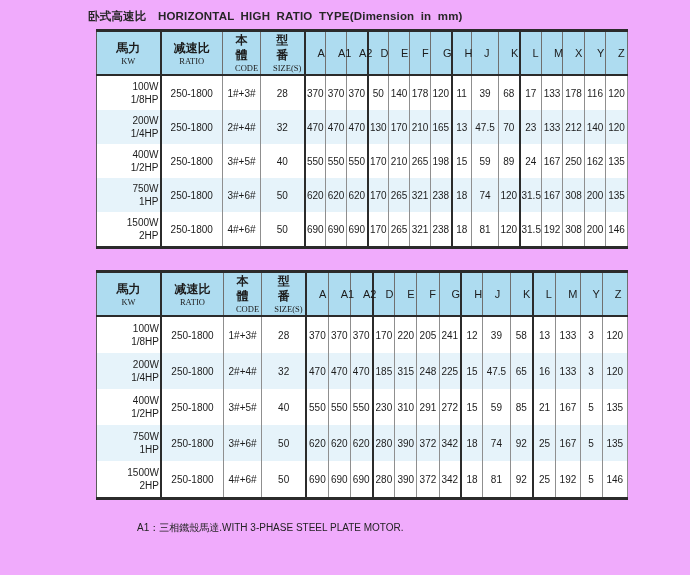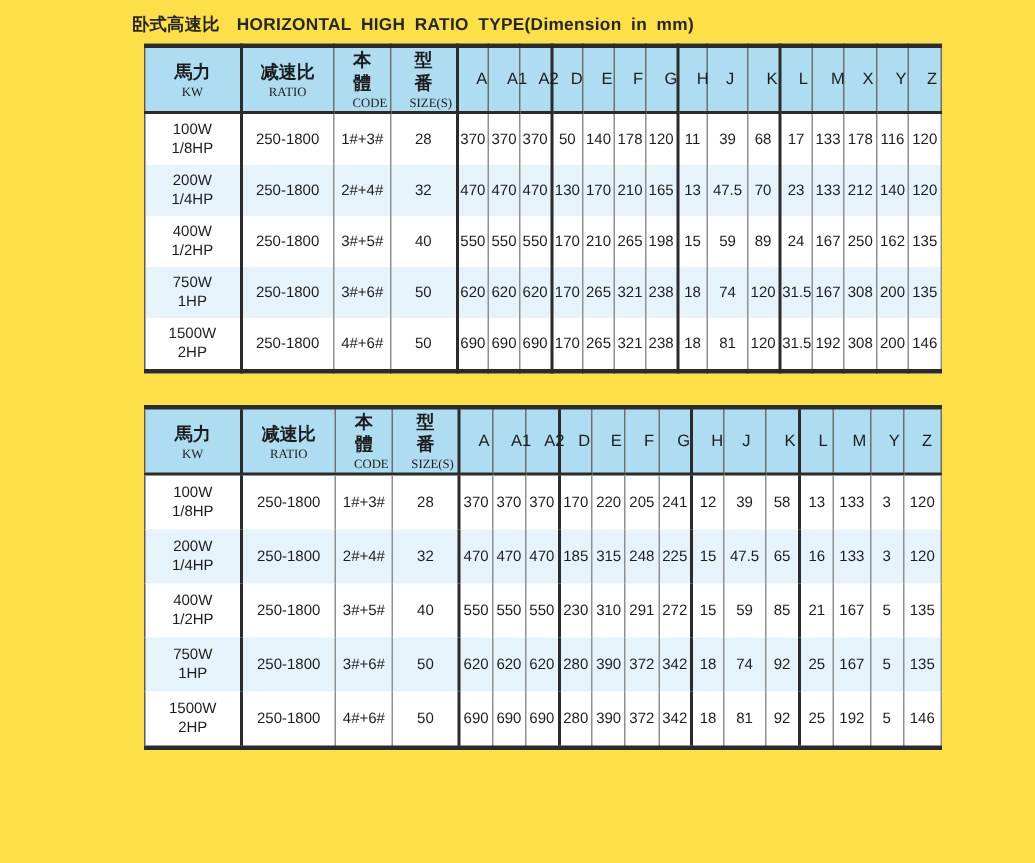--- a/index.html
+++ b/index.html
@@ -1,17 +1,17 @@
 <!DOCTYPE html>
 <html><head>
 <meta charset="utf-8">
 <style>
   html,body{margin:0;padding:0;}
   .page{
-    position:relative;width:690px;height:575px;background:#fde047;
+    position:relative;width:690px;height:575px;background:#f0abfc;
     font-family:"Liberation Sans","DejaVu Sans",sans-serif;overflow:hidden;
     color:#1c1c1c;
   }
   .content{padding:9px 0 0 88px;}
   .table-section{margin:0;}
   .table-section.second{margin-top:21px;}
   .table-title{
     font-size:11.5px;font-weight:bold;color:#262626;
     margin:0 0 5px 0;letter-spacing:0.2px;word-spacing:3px;
   }
@@ -27,21 +27,21 @@
     height:38px;padding:1px 12px;font-weight:normal;text-align:center;vertical-align:middle;
   }
   .spec th .cn{font-size:12px;font-weight:bold;line-height:1.25;}
   .spec th .en{font-size:8.5px;line-height:1.2;font-family:Liberation Serif, serif;}
   .spec th.dim{font-size:11px;}
   .spec td{
     border-right:1px solid #8f8f8f;text-align:center;vertical-align:middle;
     font-size:10px;height:34px;padding:0 1px;
   }
   table[data-table="1"] td{height:36px;}
-  .spec td.label div{line-height:1.35;}
+  .spec td.label div{line-height:1.35;text-align:right;}
   .spec .gb{border-right:2px solid #2b2b2b;}
   .spec tbody tr:nth-child(even) td{background:#e6f3fa;}
   .notes{margin:17px 0 0 9px;font-size:10px;color:#222;}
   .note-line{line-height:21px;white-space:nowrap;}
   .note-indent{display:inline-block;width:40px;}
   .note-prefix{display:inline-block;width:40px;}
 </style>
 </head>
 <body>
 
@@ -405,17 +405,20 @@
               <td>25</td>
               <td>192</td>
               <td>5</td>
               <td>146</td>
             </tr>
           </tbody>
         </table>
     </section>
 
     <div class="notes">
+      <div class="note-line">
+        <span class="note-indent"></span><span>A1：三相鐵殼馬達.WITH 3-PHASE STEEL PLATE MOTOR.</span>
+      </div>
 
     </div>
 
   </div>
 </div>
 
 </body></html>

